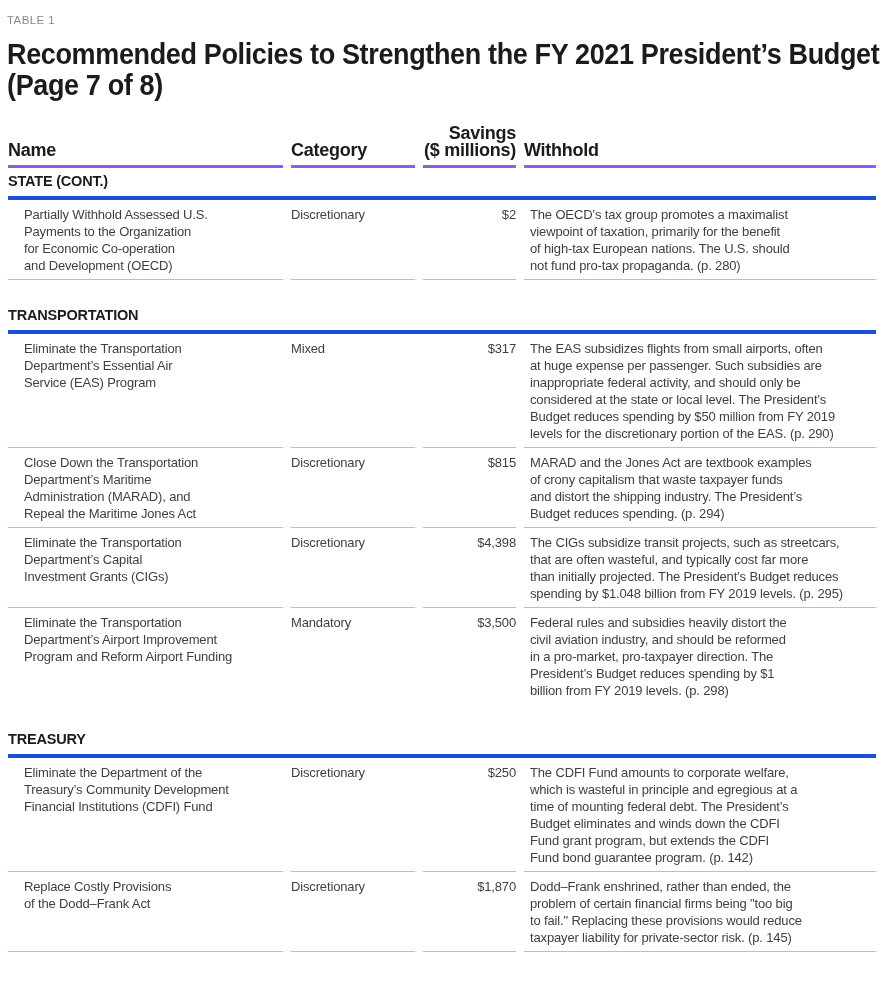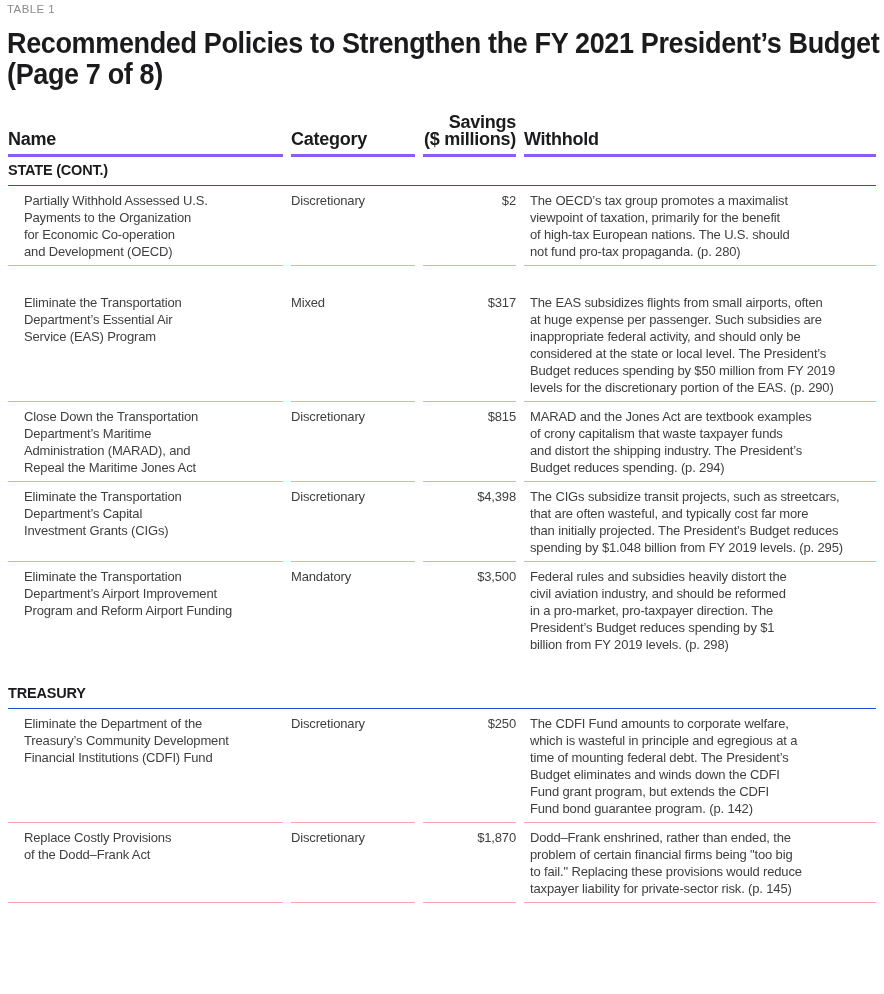--- a/index.html
+++ b/index.html
@@ -2,21 +2,21 @@
 <html><head>
 <meta charset="utf-8">
 <style>
   * { margin: 0; padding: 0; box-sizing: border-box; }
   html, body { background: #ffffff; }
   body {
     width: 884px; height: 994px; overflow: hidden;
     font-family: "Liberation Sans", "DejaVu Sans", sans-serif;
     color: #3f3f41;
   }
-  .page { width: 752px; padding-top: 3px; }
+  .page { width: 752px; padding-top: 14px; }
 
   .table-label {
     padding-left: 7px;
     font-size: 11.5px; line-height: 13px;
     letter-spacing: 0.4px;
     color: #8a8a8d;
   }
   .title {
     padding-left: 7px; margin-top: 11px;
     color: #1b1b1d;
@@ -45,21 +45,21 @@
     letter-spacing: -0.25px; color: #1b1b1d;
     padding: 25px 0 6px 0;
     border-bottom: 3px solid #8b5cf6;
   }
   th.col-savings { text-align: right; }
 
   tr.section-row td {
     font-size: 14.5px; line-height: 17px; font-weight: bold;
     letter-spacing: -0.2px; color: #1b1b1d;
     padding: 5px 0 6px 0;
-    border-bottom: 1px solid #1d4ed8;
+    border-bottom: 4px solid #1d4ed8;
   }
 
   tr.data-row td {
     vertical-align: top;
     font-size: 13px; line-height: 17px;
     letter-spacing: -0.15px;
     color: #3f3f41;
     padding: 6px 0 5px 0;
     border-bottom: 1px solid #fca5a5;
   }
@@ -112,20 +112,23 @@
         <td class="cell-details">The OECD’s tax group promotes a maximalist
 viewpoint of taxation, primarily for the benefit
 of high-tax European nations. The U.S. should
 not fund pro-tax propaganda. (p. 280)</td>
       </tr>
 
       <tr class="spacer-row">
           <td colspan="4"></td>
         </tr>
 
+      <tr class="section-row">
+        <td colspan="4">TRANSPORTATION</td>
+      </tr>
       <tr class="data-row">
         <td class="cell-name">Eliminate the Transportation
 Department’s Essential Air
 Service (EAS) Program</td>
         <td class="cell-category">Mixed</td>
         <td class="cell-savings">$317</td>
         <td class="cell-details">The EAS subsidizes flights from small airports, often
 at huge expense per passenger. Such subsidies are
 inappropriate federal activity, and should only be
 considered at the state or local level. The President’s

